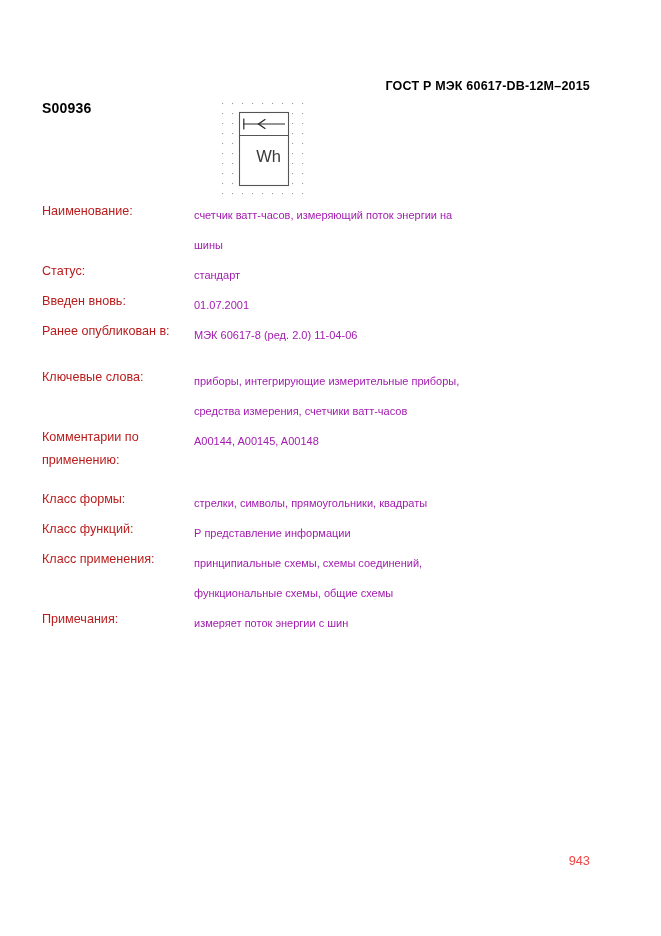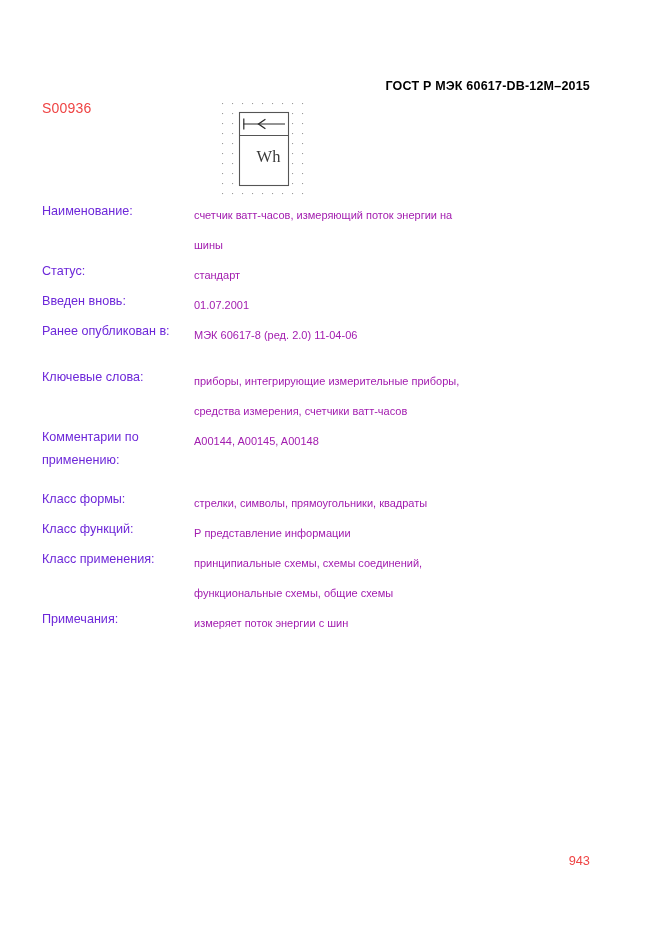--- a/index.html
+++ b/index.html
@@ -36,22 +36,22 @@
     color: #000;
     margin-top: 17px;
   }
 
   
   .symbol-id {
     position: absolute;
     left: 42px;
     top: 100px;
     font-size: 14px;
-    font-weight: normal;
-    color: #ef4444;
+    font-weight: bold;
+    color: #000000;
     letter-spacing: 0.2px;
   }
 
   
   .symbol-figure {
     position: absolute;
     left: 219px;
     top: 101px;
     width: 86px;
     height: 95px;
@@ -82,21 +82,21 @@
     min-height: 23px;
   }
   .field-row.gap-before {
     margin-top: 16px;
   }
   .field-label {
     width: 152px;
     flex: 0 0 152px;
     font-size: 12.6px;
     line-height: 23px;
-    color: #6d28d9;
+    color: #b91c1c;
     white-space: pre-line;
   }
   .field-value {
     flex: 1 1 auto;
     font-size: 11px;
     line-height: 30px;
     color: #a21caf;
     white-space: pre-line;
   }
 
@@ -135,21 +135,21 @@
       <line x1="20.5" y1="34.5" x2="69.5" y2="34.5" stroke="#555555" stroke-width="1.1"></line>
 
       <line x1="24.5" y1="23" x2="66" y2="23" stroke="#2a2a2a" stroke-width="1.1"></line>
 
       <line x1="24.8" y1="17.5" x2="24.8" y2="28.5" stroke="#2a2a2a" stroke-width="1.2"></line>
 
       <polyline points="46,18.5 39.5,23 46,27.5" fill="none" stroke="#2a2a2a" stroke-width="1.3" stroke-linecap="round" stroke-linejoin="miter"></polyline>
     </svg>
 
     <div style="position:absolute;left:20px;top:46px;width:59px;text-align:center;
-                font-size:16.5px;color:#3a3a3a;font-family:Liberation Serif, serif;">Wh</div>
+                font-size:16.5px;color:#3a3a3a;font-family:Liberation Sans, sans-serif;">Wh</div>
   </div>
 
   <div class="fields">
 
     <div class="field-row">
       <div class="field-label">Наименование:</div>
       <div class="field-value">счетчик ватт-часов, измеряющий поток энергии на
 шины</div>
     </div>
 

